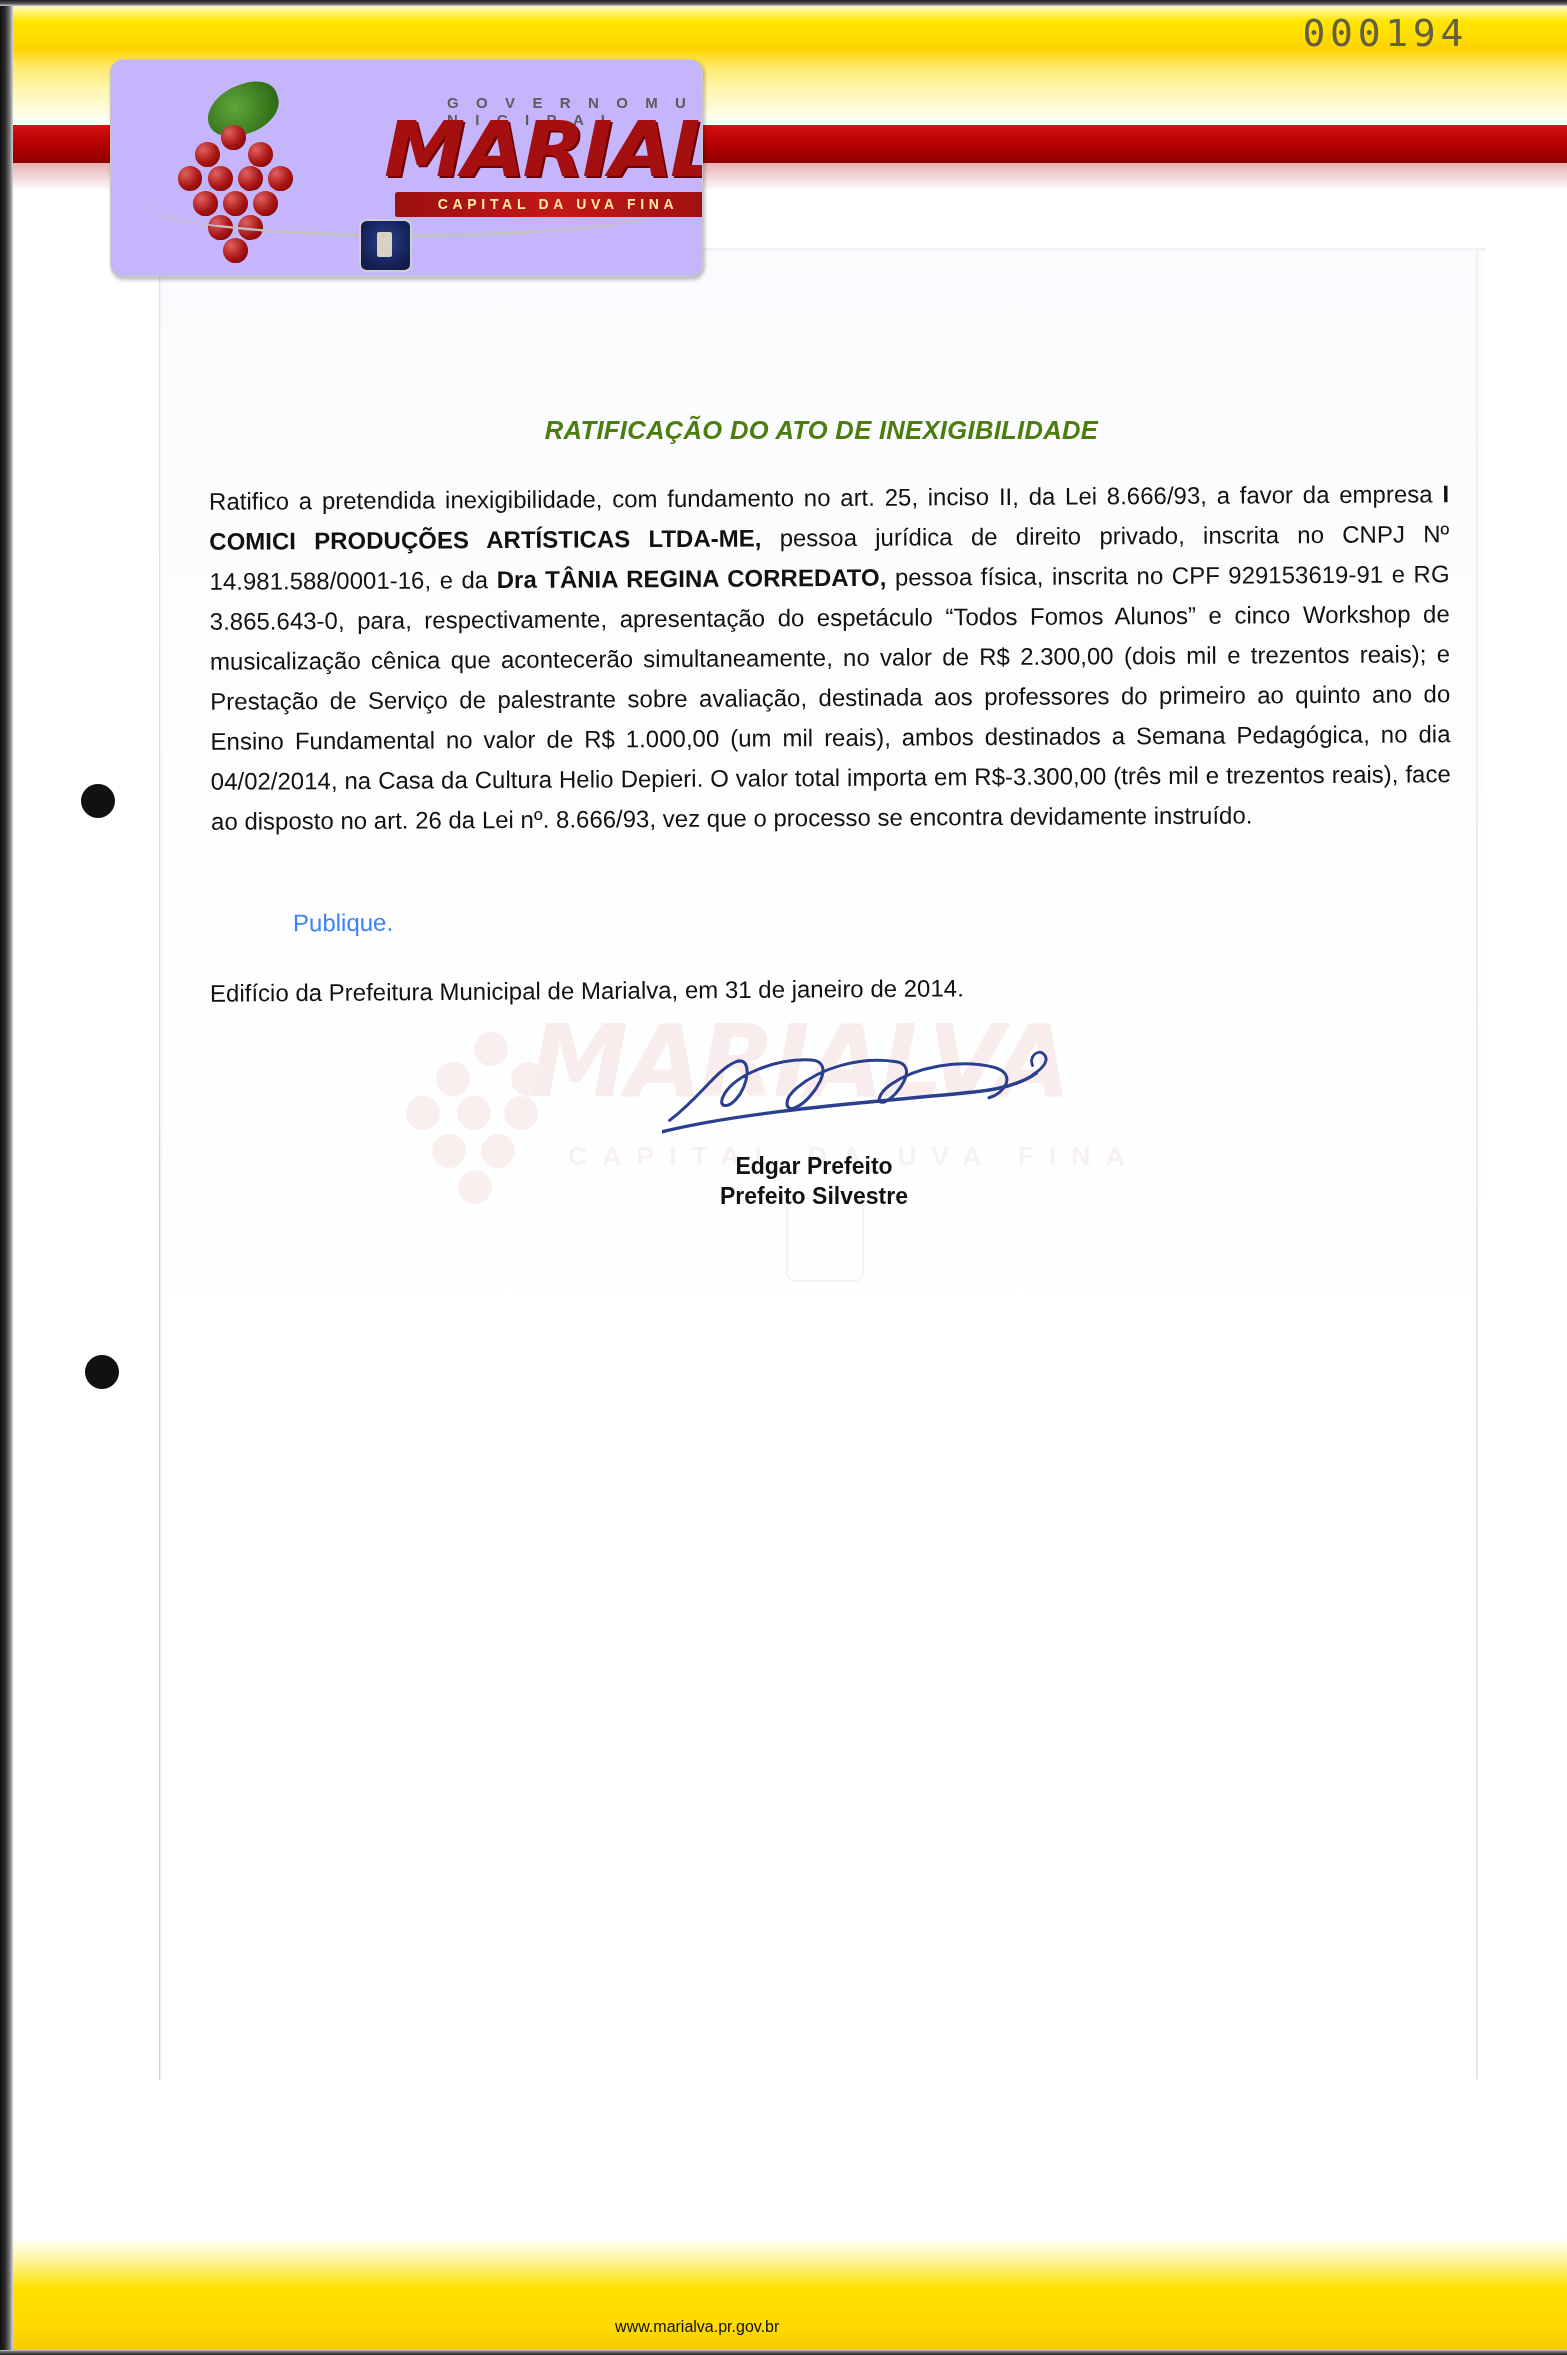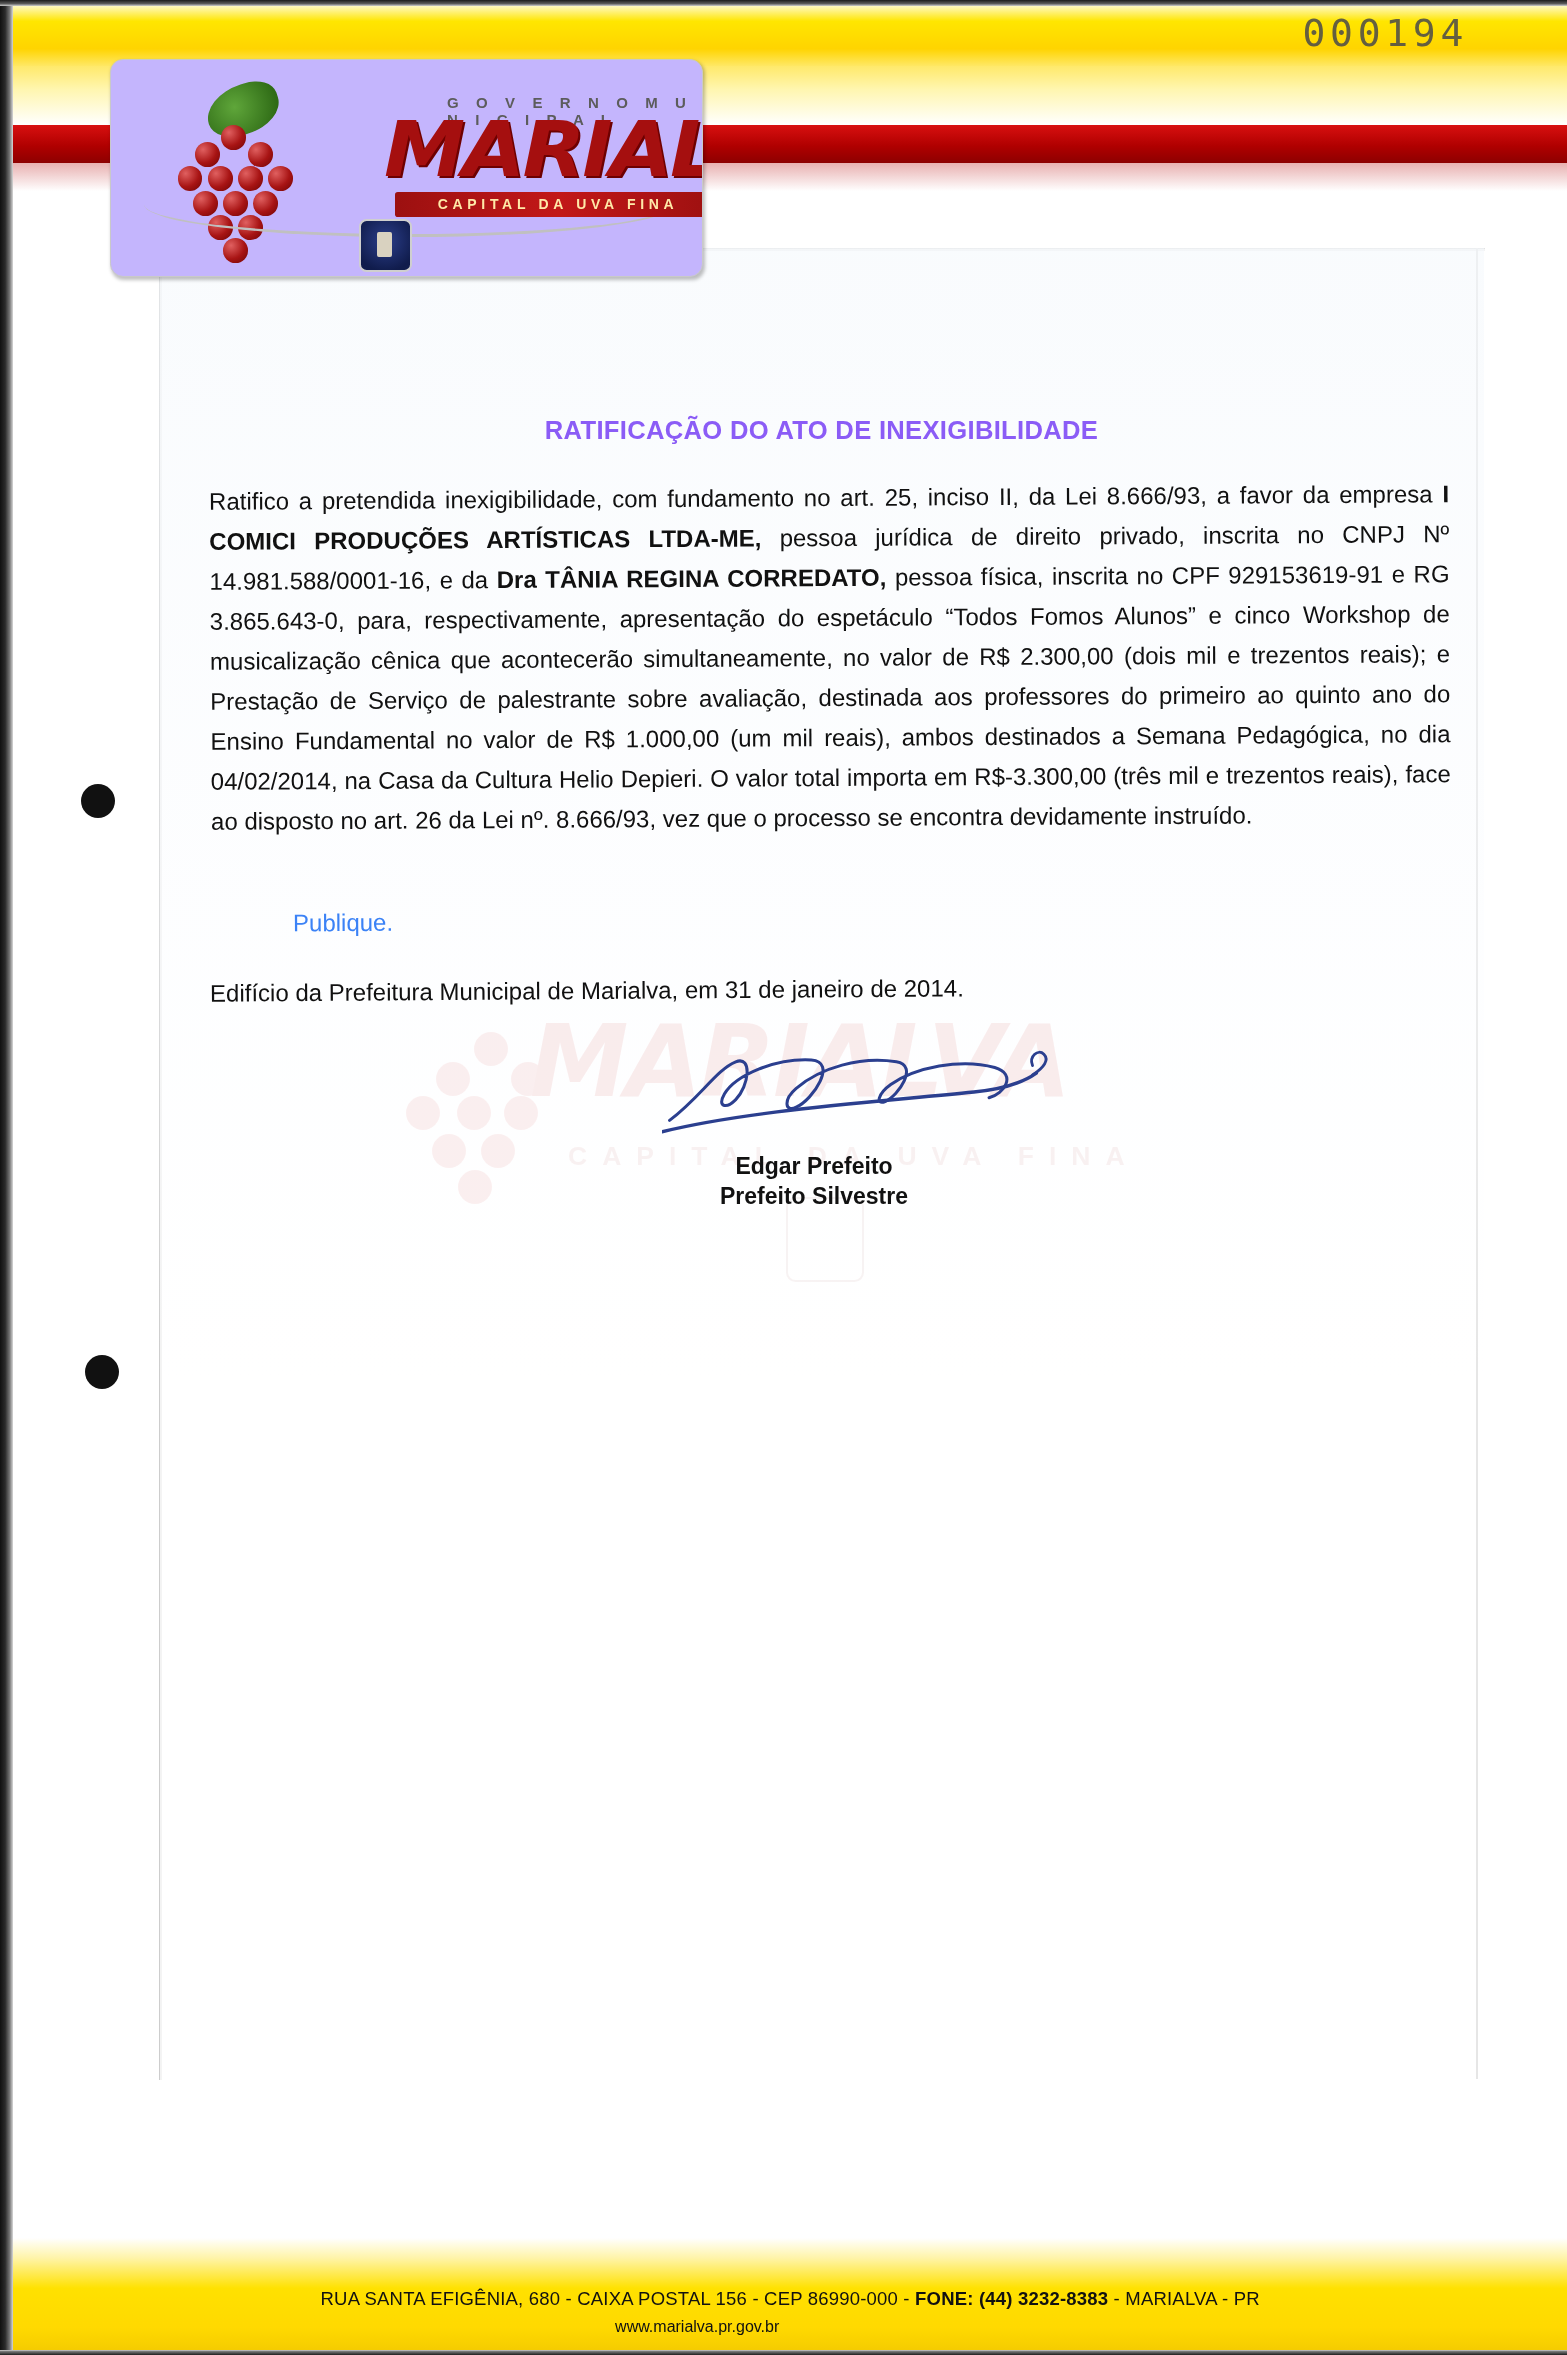--- a/index.html
+++ b/index.html
@@ -251,23 +251,24 @@
   }
 
   
   .doc-title {
     position: absolute;
     left: 159px; top: 416px;
     width: 1325px;
     text-align: center;
     font-size: 25.6px;
     font-weight: bold;
-    color: #8b5cf6;
+    color: #4d7c0f;
     letter-spacing: 0.3px;
     z-index: 10;
+    font-style: italic;
   }
   .body-text {
     position: absolute;
     left: 210px; top: 478px;
     width: 1240px;
     font-size: 24px;
     line-height: 40px;
     color: #111;
     text-align: justify;
     z-index: 10;
@@ -403,21 +404,20 @@
   <svg class="signature" viewBox="0 0 420 110">
     <path d="M8,84 C40,60 58,30 78,22 C96,15 92,48 78,62 C68,72 58,70 66,56 C78,36 120,18 158,20 C186,22 160,62 142,70 C130,76 128,62 142,50 C168,28 210,16 248,22 C272,26 250,58 236,64 C226,68 228,56 242,46 C268,28 316,18 352,28 C376,35 362,56 346,60" fill="none" stroke="#2b3f8f" stroke-width="3.2" stroke-linecap="round"></path>
     <path d="M0,96 C90,74 210,66 330,54 C360,51 382,44 396,34" fill="none" stroke="#2b3f8f" stroke-width="3.6" stroke-linecap="round"></path>
     <path d="M392,36 C404,28 410,20 404,14 C398,8 388,16 392,26" fill="none" stroke="#2b3f8f" stroke-width="3" stroke-linecap="round"></path>
   </svg>
 
   <div class="sig-name">Edgar Prefeito</div>
   <div class="sig-role">Prefeito Silvestre</div>
 
   <div class="band-yellow-bottom"></div>
-  <div class="footer-text" id="footer-address"><span>RUA SANTA EFIGÊNIA, 680 - CAIXA POSTAL 156 - CEP 86990-000 - </span><b>FONE: (44) 3232-8383</b><span> - MARIALVA - PR</span></div>
   <div class="footer-site">www.marialva.pr.gov.br</div>
 
   <div class="scan-edge-left"></div>
   <div class="scan-edge-top"></div>
   <div class="scan-edge-bottom"></div>
 
 </div>
 
 
 </body></html>

